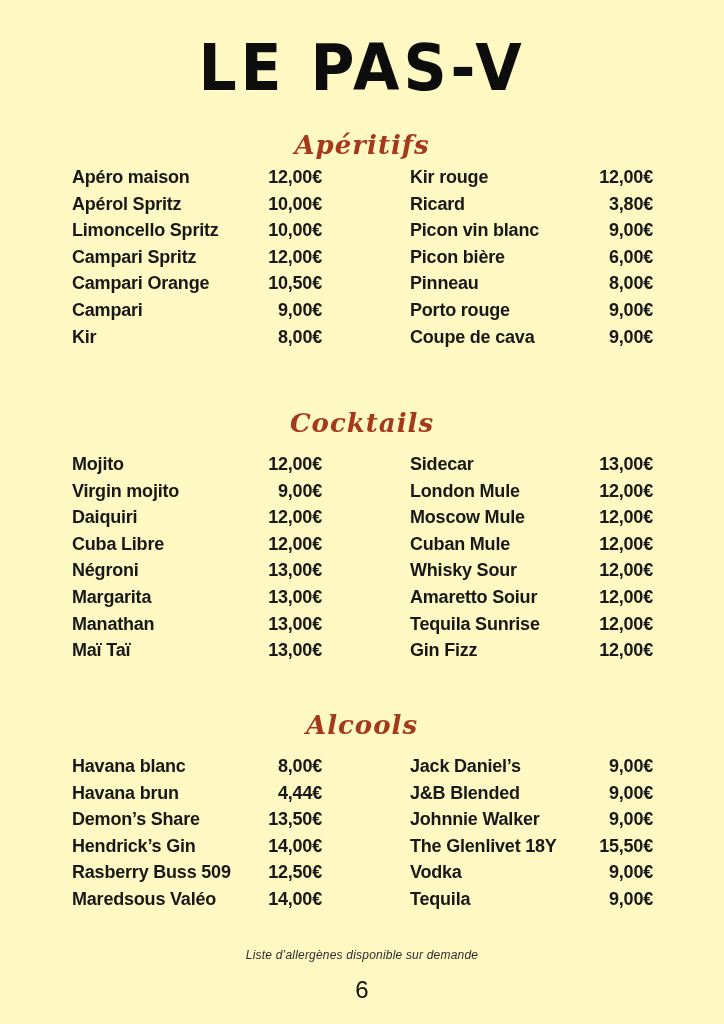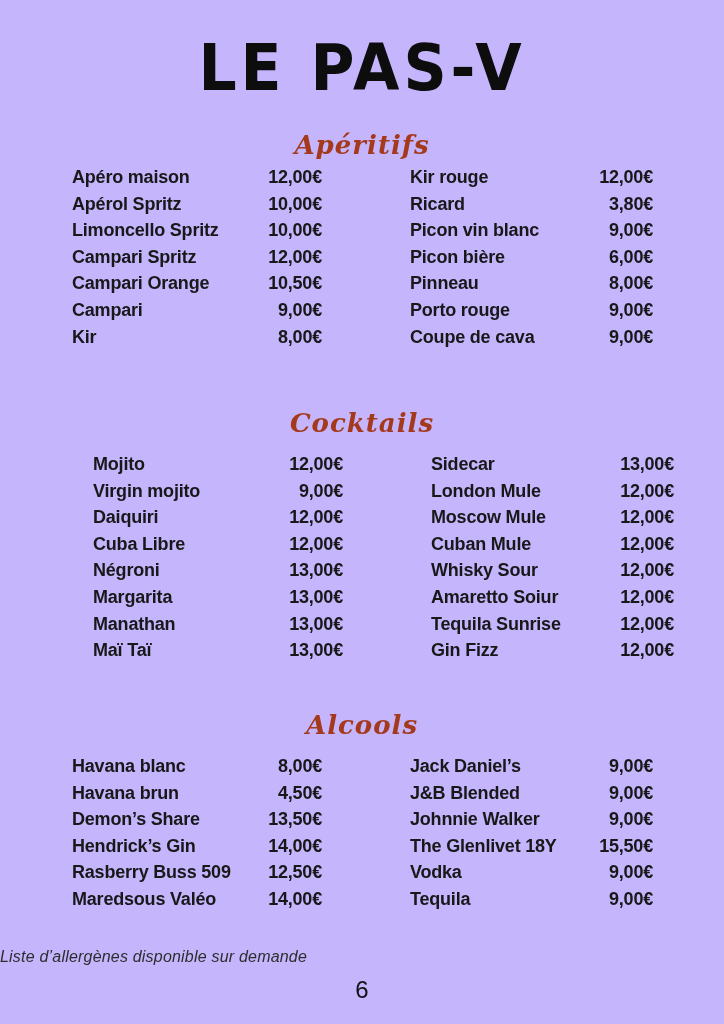--- a/index.html
+++ b/index.html
@@ -8,21 +8,21 @@
     font-family: "Liberation Sans", sans-serif;
     background: #fdfcfb;
     color: #181818;
     position: relative;
     overflow: hidden;
   }
   .page {
     position: relative;
     width: 724px;
     height: 1024px;
-    background: #c4b5fd;
+    background: #fef9c3;
   }
   .menu-title {
     position: absolute;
     top: 34px; left: 0; right: 0;
     text-align: center;
     font-family: "DejaVu Sans", sans-serif;
     font-weight: 900;
     font-size: 60px;
     line-height: 1.1;
     letter-spacing: 4px;
@@ -44,44 +44,44 @@
   .hdr-cocktails { top: 408px; }
   .hdr-alcools   { top: 710px; }
   .section-list {
     position: absolute;
     left: 72px;
     width: 581px;
     display: flex;
     justify-content: space-between;
   }
   .list-aperitifs { top: 164px; }
-  .list-cocktails { top: 451px; margin-left: 21px; }
+  .list-cocktails { top: 451px; }
   .list-alcools   { top: 753px; gap: 40px; }
   .col { list-style: none; }
   .col-left  { width: 250px; }
   .col-right { width: 243px; }
   .row {
     display: flex;
     justify-content: space-between;
     align-items: baseline;
     height: 26.6px;
     line-height: 26.6px;
     font-size: 18px;
     font-weight: 700;
     letter-spacing: -0.2px;
     white-space: nowrap;
   }
   .row .price { text-align: right; }
   .footer-note {
     position: absolute;
     top: 948px; left: 0; right: 0;
-    text-align: left;
+    text-align: center;
     font-style: italic;
     font-weight: 400;
-    font-size: 16px;
+    font-size: 12px;
     color: #2d2d2d;
     letter-spacing: 0.2px;
   }
   .page-number {
     position: absolute;
     top: 976px; left: 0; right: 0;
     text-align: center;
     font-size: 24px;
     font-weight: 400;
     color: #111;
@@ -232,21 +232,21 @@
 
   <div class="section-header hdr-alcools">Alcools</div>
   <div class="section-list list-alcools">
     <ul class="col col-left">
       <li class="row">
           <span class="item">Havana blanc</span>
           <span class="price">8,00€</span>
         </li>
       <li class="row">
           <span class="item">Havana brun</span>
-          <span class="price">4,50€</span>
+          <span class="price">4,44€</span>
         </li>
       <li class="row">
           <span class="item">Demon’s Share</span>
           <span class="price">13,50€</span>
         </li>
       <li class="row">
           <span class="item">Hendrick’s Gin</span>
           <span class="price">14,00€</span>
         </li>
       <li class="row">

